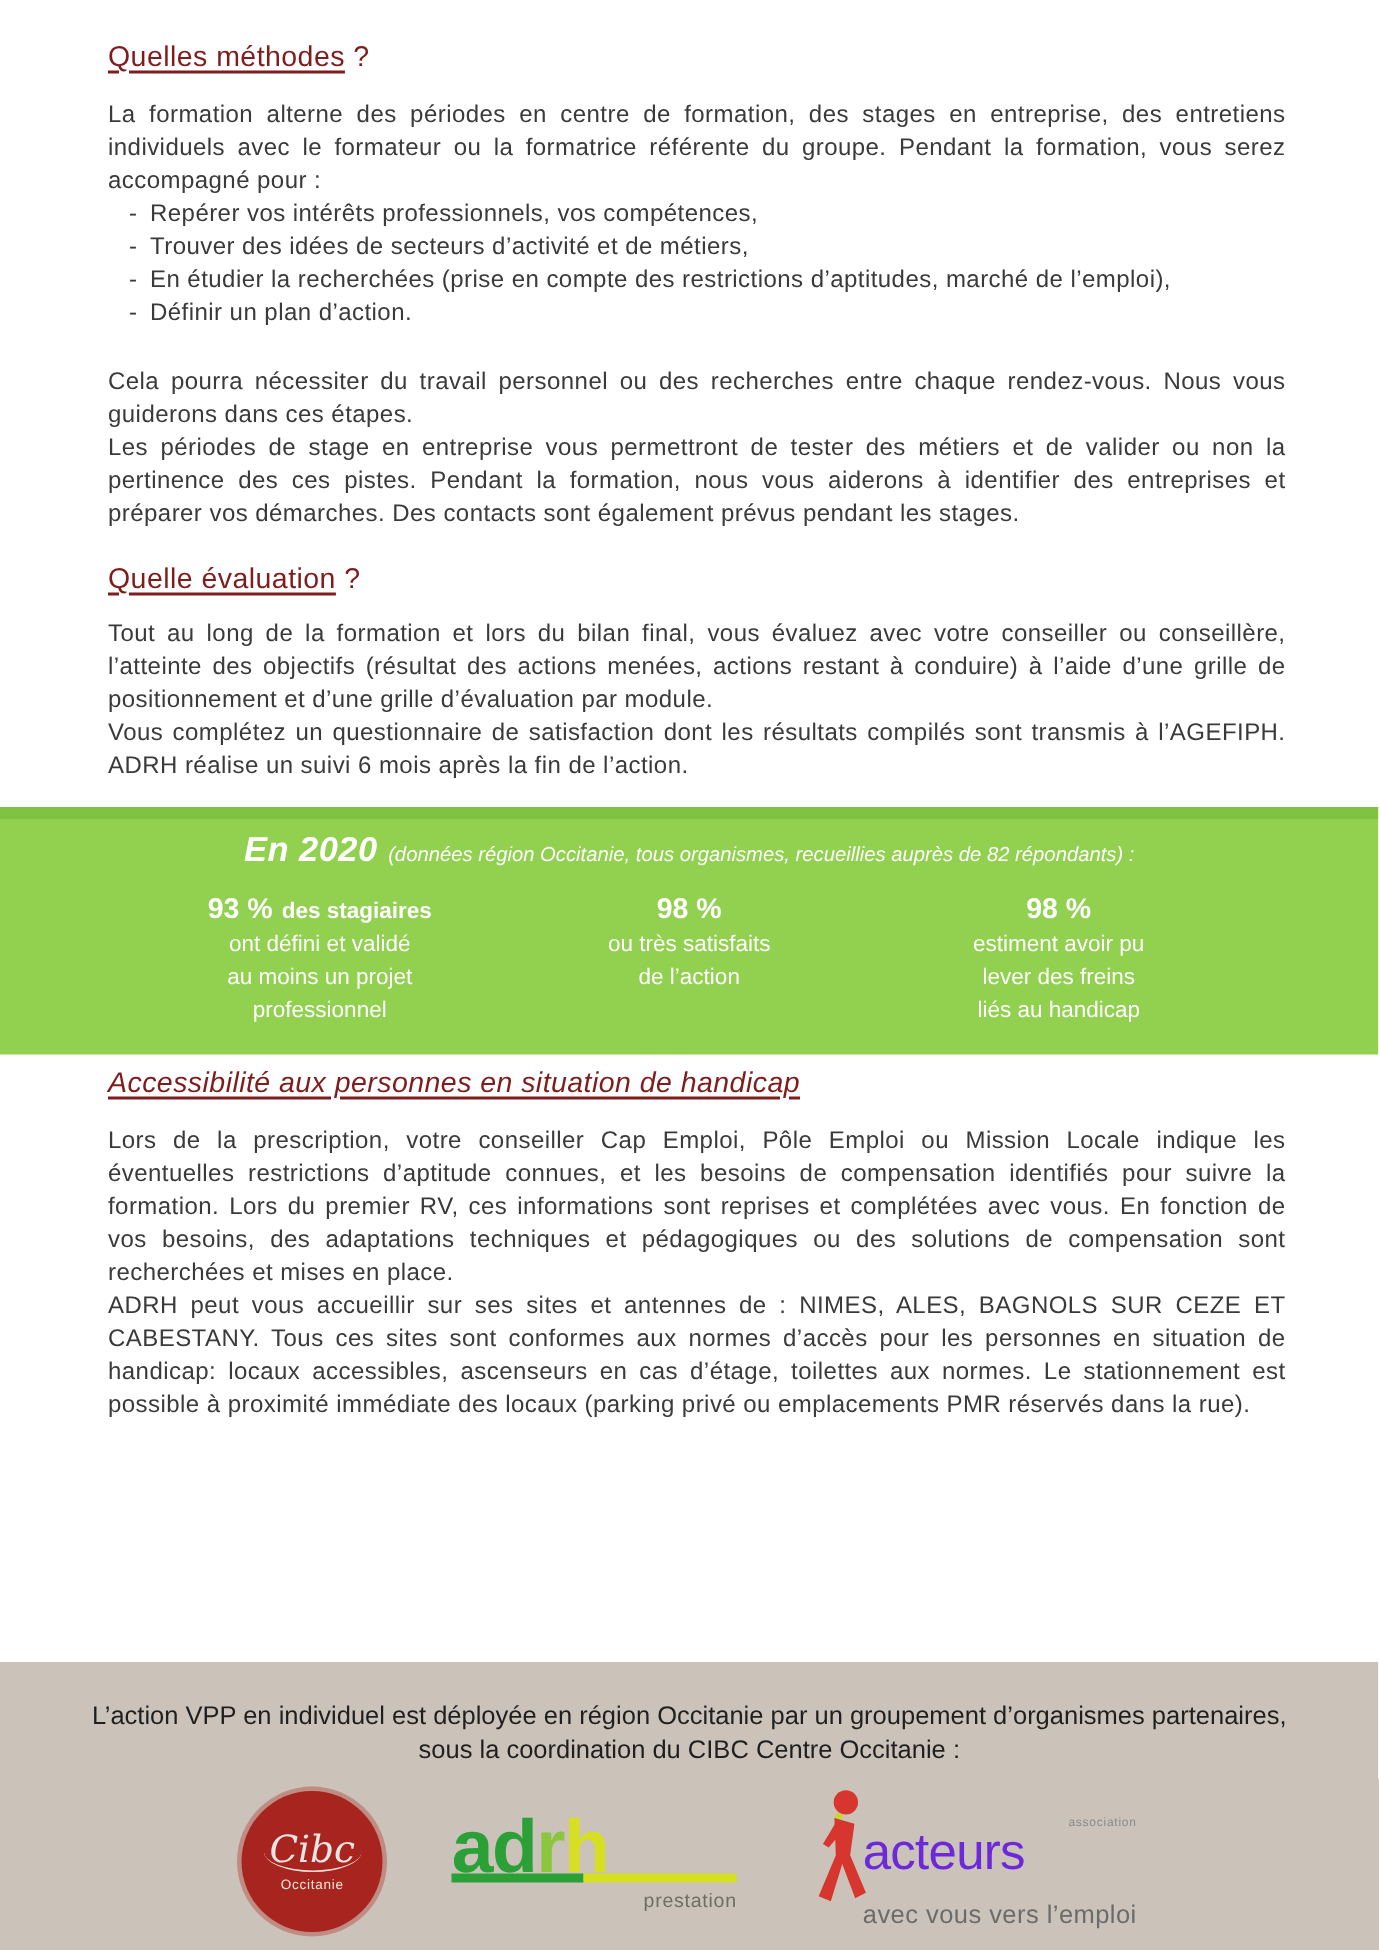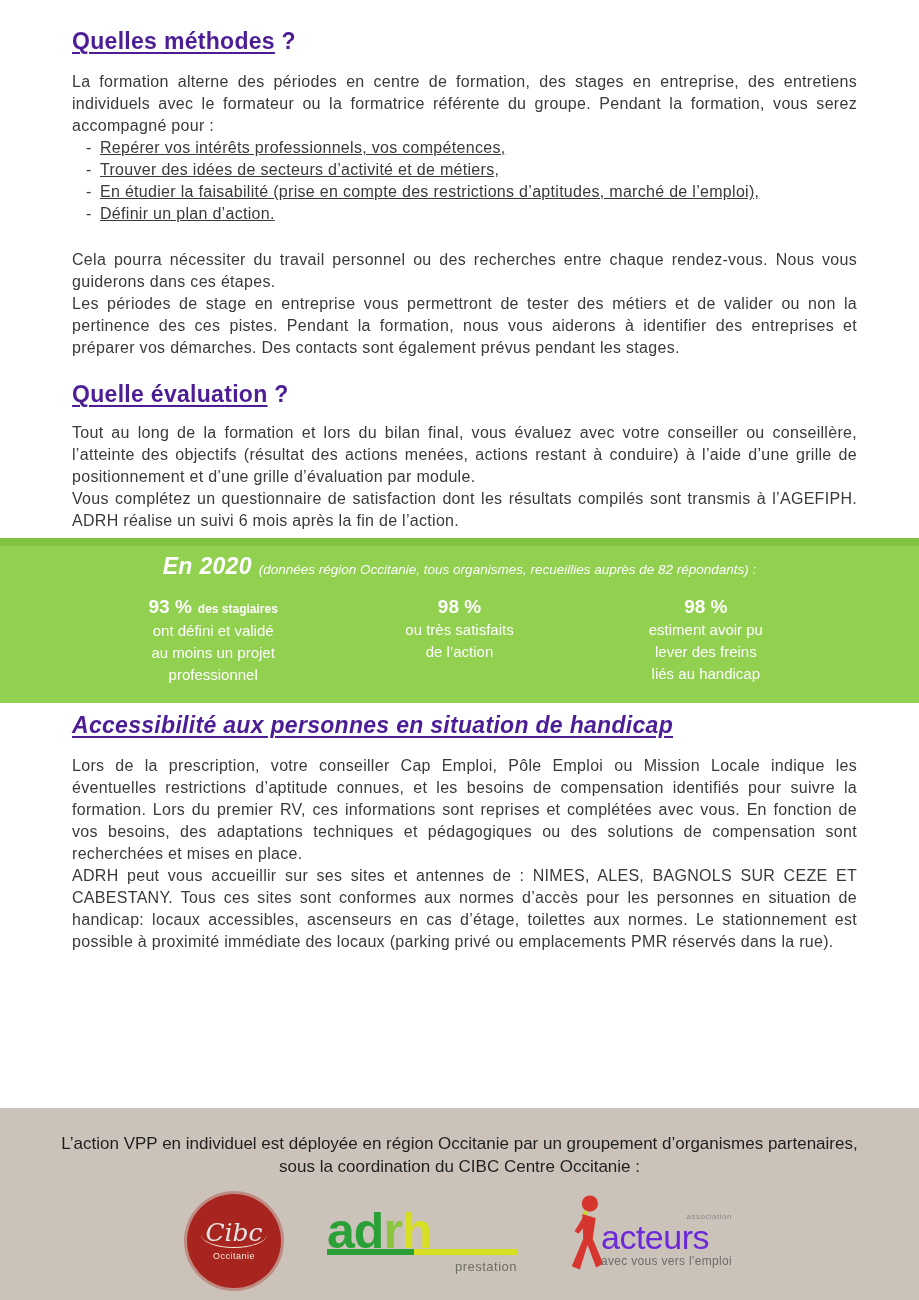--- a/index.html
+++ b/index.html
@@ -9,60 +9,60 @@
     background:#ffffff;
     overflow:hidden;
     font-family:"Liberation Sans", sans-serif;
     color:#3a3a3a;
   }
   
   .sec{position:absolute;left:72px;right:62px;}
   .sec-top{top:28px;}
   .sec-access{top:712px;}
   .doc-heading{
-    font-size:23px;font-weight:bold;color:#4c1d95;
+    font-size:19px;font-weight:normal;color:#7f1d1d;
     margin:0 0 16px 0;letter-spacing:.3px;
   }
   .doc-heading .hu{
     text-decoration:underline;
     text-underline-offset:3px;
     text-decoration-thickness:1.5px;
   }
   .doc-heading.italic{font-style:italic;}
   .para{
     margin:0;font-size:16px;line-height:22px;letter-spacing:.3px;
     text-align:justify;
   }
   .para + .para{margin-top:0;}
   .gap-s{margin-top:14px;}
   .gap-m{margin-top:24px;}
   .bullets{margin:0 0 0 14px;padding:0;list-style:none;}
   .bullets li{
     font-size:16px;line-height:22px;letter-spacing:.3px;
-    padding-left:14px;position:relative;text-decoration:underline;
+    padding-left:14px;position:relative;
   }
   .bullets li::before{content:"-";position:absolute;left:0;top:0;}
   
   .banner{
     position:absolute;top:538px;left:0;right:0;height:165px;
     background:#92d050;color:#ffffff;
   }
   .banner-strip{height:8px;background:#80c342;}
   .banner-head{
     text-align:center;margin-top:7px;white-space:nowrap;font-style:italic;
   }
   .banner-title{font-size:23px;font-weight:bold;letter-spacing:.3px;}
   .banner-subtitle{font-size:13.5px;margin-left:7px;}
   .stats{
     display:grid;grid-template-columns:1fr 1fr 1fr;
     padding:0 90px;margin-top:16px;
   }
   .stat{text-align:center;line-height:22px;font-size:15px;}
   .stat-value{font-size:19px;font-weight:bold;}
-  .stat-suffix{font-size:12px;font-weight:bold;margin-left:6px;}
+  .stat-suffix{font-size:15px;font-weight:bold;margin-left:6px;}
   
   .footer{
     position:absolute;top:1108px;left:0;right:0;bottom:0;
     background:#cbc3ba;color:#1f1f1f;
   }
   .footer-text{
     text-align:center;font-size:17px;line-height:23px;
     margin-top:24px;
   }
   .logos{
@@ -99,36 +99,36 @@
     text-align:right;color:#6d6e60;font-size:13px;margin-top:4px;letter-spacing:.5px;
   }
   
   .logo-acteurs{display:flex;align-items:flex-start;justify-content:flex-end;}
   .acteurs-figure{margin-top:-4px;}
   .acteurs-block{margin-left:-12px;margin-top:14px;}
   .acteurs-top{font-size:8px;color:#8a8a8a;text-align:right;letter-spacing:.5px;}
   .acteurs-name{
     font-size:34px;line-height:32px;color:#6d28d9;letter-spacing:-.5px;
   }
-  .acteurs-tagline{font-size:12px;color:#6b6b6b;margin-top:1px;letter-spacing:.3px;}
+  .acteurs-tagline{font-size:17px;color:#6b6b6b;margin-top:16px;letter-spacing:.3px;}
 </style>
 </head>
 <body>
 
 <div class="page">
 
   <div class="sec sec-top">
     <h1 class="doc-heading"><span class="hu">Quelles méthodes</span><span> ?</span></h1>
 
     <p class="para">La formation alterne des périodes en centre de formation, des stages en entreprise, des entretiens individuels avec le formateur ou la formatrice référente du groupe. Pendant la formation, vous serez accompagné pour :</p>
 
     <ul class="bullets">
       <li>Repérer vos intérêts professionnels, vos compétences,</li>
       <li>Trouver des idées de secteurs d’activité et de métiers,</li>
-      <li>En étudier la faisabilité (prise en compte des restrictions d’aptitudes, marché de l’emploi),</li>
+      <li>En étudier la recherchées (prise en compte des restrictions d’aptitudes, marché de l’emploi),</li>
       <li>Définir un plan d’action.</li>
     </ul>
 
     <p class="para gap-m">Cela pourra nécessiter du travail personnel ou des recherches entre chaque rendez-vous. Nous vous guiderons dans ces étapes.</p>
     <p class="para">Les périodes de stage en entreprise vous permettront de tester des métiers et de valider ou non la pertinence des ces pistes. Pendant la formation, nous vous aiderons à identifier des entreprises et préparer vos démarches. Des contacts sont également prévus pendant les stages.</p>
 
     <h1 class="doc-heading" style="margin-top:22px;margin-bottom:14px;"><span class="hu">Quelle évaluation</span><span> ?</span></h1>
 
     <p class="para">Tout au long de la formation et lors du bilan final, vous évaluez avec votre conseiller ou conseillère, l’atteinte des objectifs (résultat des actions menées, actions restant à conduire) à l’aide d’une grille de positionnement et d’une grille d’évaluation par module.</p>
     <p class="para">Vous complétez un questionnaire de satisfaction dont les résultats compilés sont transmis à l’AGEFIPH. ADRH réalise un suivi 6 mois après la fin de l’action.</p>

